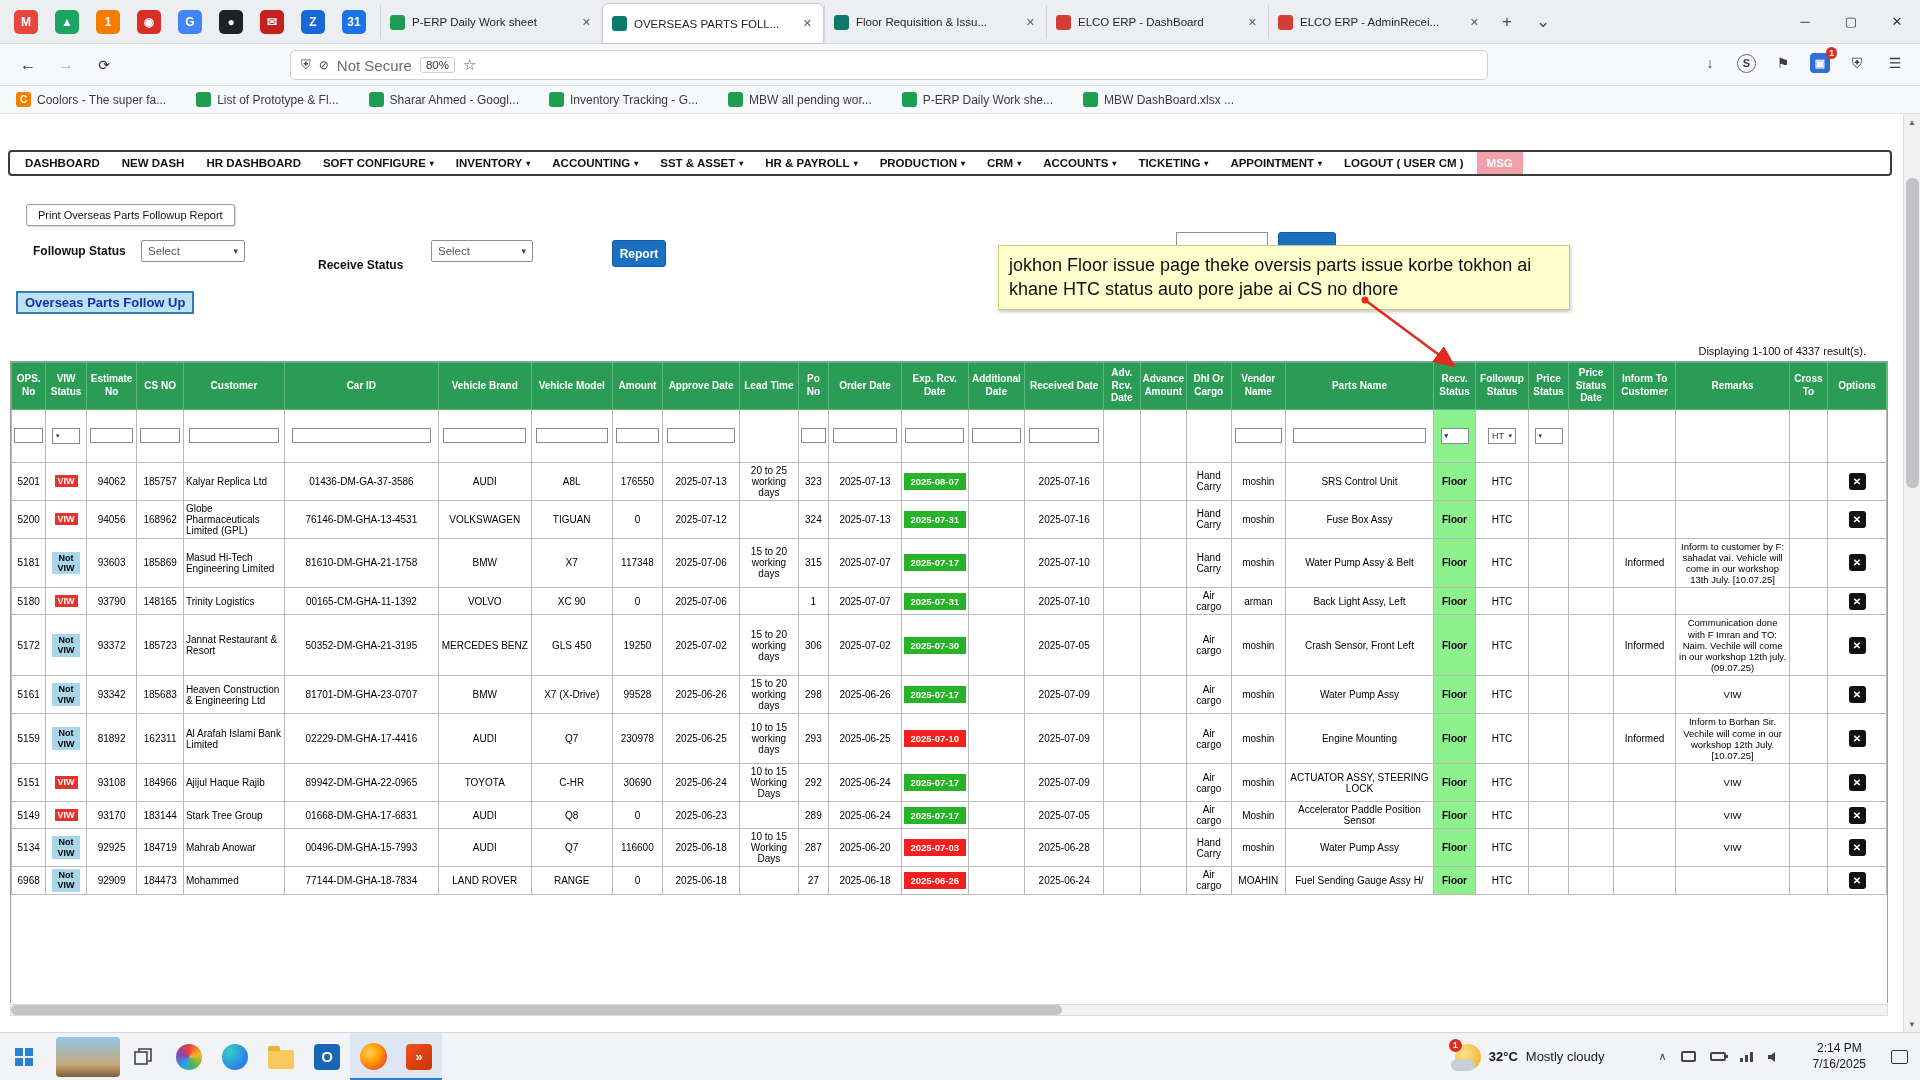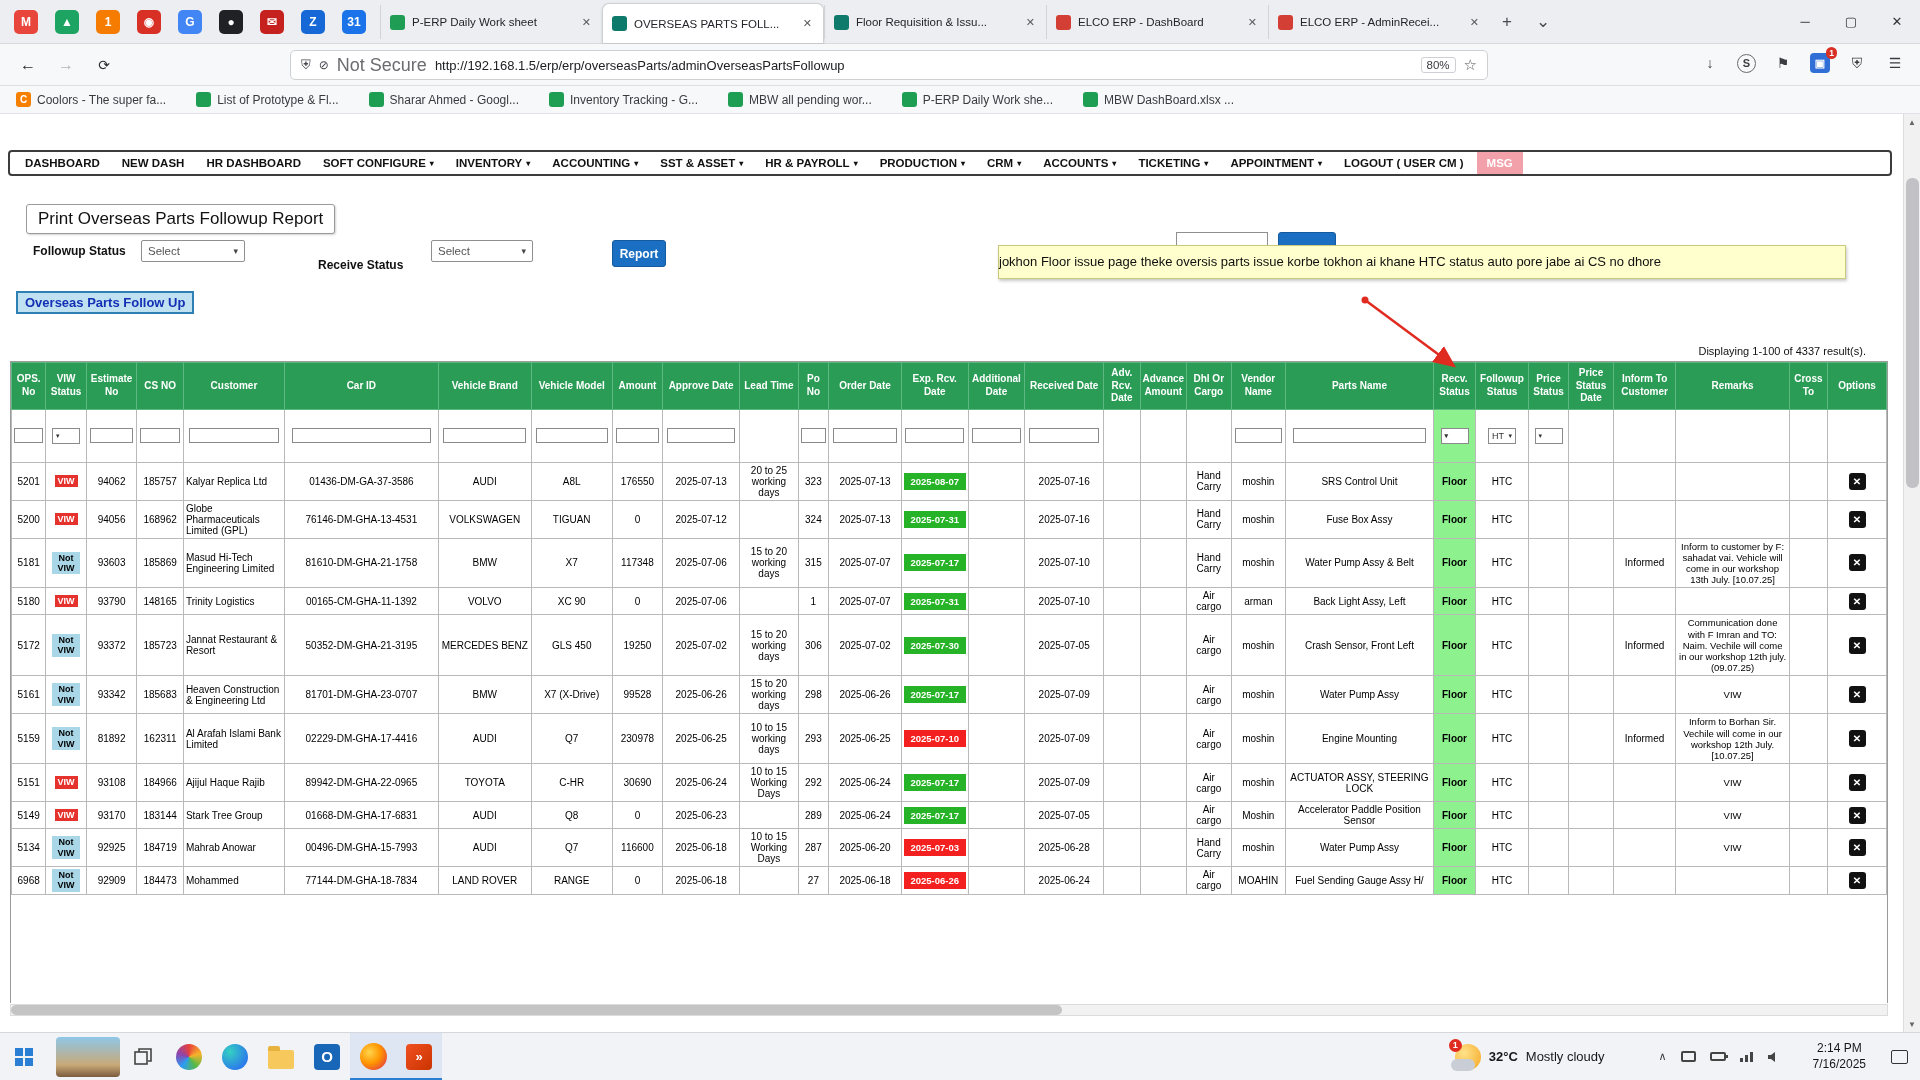--- a/index.html
+++ b/index.html
@@ -21,49 +21,49 @@
 .winctl{position:absolute;top:0;right:0;height:42px;display:flex}
 .winctl span{width:46px;height:42px;display:flex;align-items:center;justify-content:center;font-size:13px;color:#333}
 
 
 .addrbar{position:absolute;top:44px;left:0;width:100%;height:42px;background:#f7f8fa;border-bottom:1px solid #dddee2;z-index:3}
 .navbtn{position:absolute;top:7px;width:28px;height:28px;display:flex;align-items:center;justify-content:center;font-size:16px;color:#2b2b2f;border-radius:4px}
 .nb-back{left:14px}.nb-fwd{left:52px;color:#b4b4b8}.nb-reload{left:90px;font-size:14px}
 .urlbox{position:absolute;left:290px;top:6px;width:1198px;height:30px;background:#fff;border:1px solid #cfd0d4;border-radius:5px;display:flex;align-items:center;gap:8px;padding:0 10px}
 .shieldicon{font-size:13px;color:#4a4a50}
 .nolock{font-size:12px;color:#4a4a50}
-.nosec{color:#6b6b70;font-size:18px;white-space:nowrap}
+.nosec{color:#6b6b70;font-size:15px;white-space:nowrap}
 .url{flex:1;color:#202125;font-size:13px;white-space:nowrap;overflow:hidden}
 .zoom{font-size:11.5px;color:#3a3a40;border:1px solid #d0d0d4;border-radius:3px;padding:1px 5px}
 .star{color:#55555a;font-size:15px}
 .baricons{position:absolute;right:14px;top:8px;display:flex;gap:16px;align-items:center}
 .bicon{width:22px;height:22px;display:flex;align-items:center;justify-content:center;font-size:14px;color:#3c3c42;position:relative}
 .bicon.circ{border:1.5px solid #6a6a70;border-radius:50%;font-size:11px;font-weight:bold;width:19px;height:19px}
 .bicon.blue{background:#2f6fd6;color:#fff;border-radius:4px;font-size:11px;font-weight:bold;width:20px;height:20px}
 .bbadge{position:absolute;top:-6px;right:-7px;background:#d93025;color:#fff;font-size:8.5px;border-radius:7px;padding:0 3px;line-height:12px;font-weight:bold}
 
 
 .bkbar{position:absolute;top:86px;left:0;width:100%;height:28px;background:#f7f8fa;border-bottom:1px solid #e2e3e7;display:flex;align-items:center;gap:30px;padding:0 16px;z-index:3}
 .bmk{display:flex;align-items:center;gap:6px;font-size:12px;color:#3a3a40;white-space:nowrap}
 .bfav{width:15px;height:15px;border-radius:3px;color:#fff;font-size:10px;font-weight:bold;display:flex;align-items:center;justify-content:center}
 
 
 .page-content{position:absolute;top:114px;left:0;width:100%;height:918px;background:#fff;overflow:hidden}
 .main-nav{position:absolute;top:36px;left:8px;right:28px;height:26px;border:2px solid #3c3c3c;border-radius:4px;background:#fff;display:flex;align-items:center;padding:0 4px;overflow:hidden}
 .navitem{font-size:11.5px;font-weight:bold;color:#111;padding:0 11px;white-space:nowrap;display:flex;align-items:center;gap:4px}
 .navitem .caret{font-size:8px}
 .navitem.msg{background:#f2a0aa;color:#fff;padding:6px 10px;border-radius:2px;margin-left:2px}
-.print-label{position:absolute;top:90px;left:26px;border:1px solid #9a9a9a;border-radius:3px;background:#fff;box-shadow:1px 1px 2px rgba(0,0,0,.18);padding:4px 11px;font-size:17px;color:#111}
+.print-label{position:absolute;top:90px;left:26px;border:1px solid #9a9a9a;border-radius:3px;background:#fff;box-shadow:1px 1px 2px rgba(0,0,0,.18);padding:4px 11px;font-size:11px;color:#111}
 .flabel{position:absolute;font-size:12px;font-weight:bold;color:#111}
 .fselect{position:absolute;height:22px;border:1px solid #8f8f8f;border-radius:2px;background:#fff;font-size:11.5px;color:#555;display:flex;align-items:center;justify-content:space-between;padding:0 6px}
 .fselect .sc{font-size:9px;color:#444}
 .report-btn{position:absolute;left:612px;top:126px;width:54px;height:27px;background:#1b6fc2;color:#fff;border:1px solid #155a9e;border-radius:3px;font-size:12px;display:flex;align-items:center;justify-content:center;font-weight:bold}
 .hid-input{position:absolute;left:1176px;top:118px;width:92px;height:24px;border:1px solid #8f8f8f;background:#fff;z-index:2}
 .hid-btn{position:absolute;left:1278px;top:118px;width:58px;height:26px;background:#1b6fc2;border:1px solid #155a9e;border-radius:3px;z-index:2}
-.tooltip{position:absolute;left:998px;top:131px;width:848px;background:#ffffcd;border:1px solid #c9c97c;padding:7px 0;font-size:13px;color:#101010;line-height:1.35;z-index:5;box-shadow:1px 2px 3px rgba(0,0,0,.22)}
+.tooltip{position:absolute;left:998px;top:131px;width:572px;background:#ffffcd;border:1px solid #c9c97c;padding:7px 10px;font-size:18px;color:#101010;line-height:1.35;z-index:5;box-shadow:1px 2px 3px rgba(0,0,0,.22)}
 .page-title{position:absolute;left:16px;top:177px;background:#bfe1f1;border:2px solid #2e7fb4;color:#1330b4;font-weight:bold;font-size:13px;padding:2px 7px}
 .results{position:absolute;top:231px;right:54px;font-size:11px;color:#111}
 .table-wrap{position:absolute;top:247px;left:10px;right:32px;height:642px;overflow:hidden;border:1px solid #9b9b9b;border-bottom:none}
 .hscroll{position:absolute;top:890px;left:10px;right:32px;height:12px;background:#f2f2f2;border:1px solid #dcdcdc}
 .thumbx{height:100%;width:56%;background:#c4c4c4;border-radius:6px}
 .copyright{position:absolute;top:905px;left:0;right:0;text-align:center;font-size:11px;color:#222}
 .vscroll{position:absolute;top:0;right:0;width:17px;height:100%;background:#f1f1f2;border-left:1px solid #ddd;z-index:6}
 .vscroll .arr{height:16px;display:flex;align-items:center;justify-content:center;font-size:8px;color:#666}
 .vscroll .arr.bot{position:absolute;bottom:0;left:0;right:0}
 .thumby{position:absolute;top:64px;left:2px;width:13px;height:310px;background:#c2c2c6;border-radius:6px}
@@ -178,21 +178,20 @@
   </div>
 
   <div class="addrbar">
     <span class="navbtn nb-back">←</span>
     <span class="navbtn nb-fwd">→</span>
     <span class="navbtn nb-reload">⟳</span>
     <div class="urlbox">
       <span class="shieldicon">⛨</span>
       <span class="nolock">⊘</span>
       <span class="nosec">Not Secure</span>
-      <span class="url">http://192.168.1.5/erp/erp/overseasParts/adminOverseasPartsFollowup</span>
       <span class="zoom">80%</span>
       <span class="star">☆</span>
     </div>
     <div class="baricons">
       <span class="bicon">↓</span>
       <span class="bicon circ">S</span>
       <span class="bicon">⚑</span>
       <span class="bicon blue">▣<span class="bbadge">1</span></span>
       <span class="bicon">⛨</span>
       <span class="bicon">☰</span>

